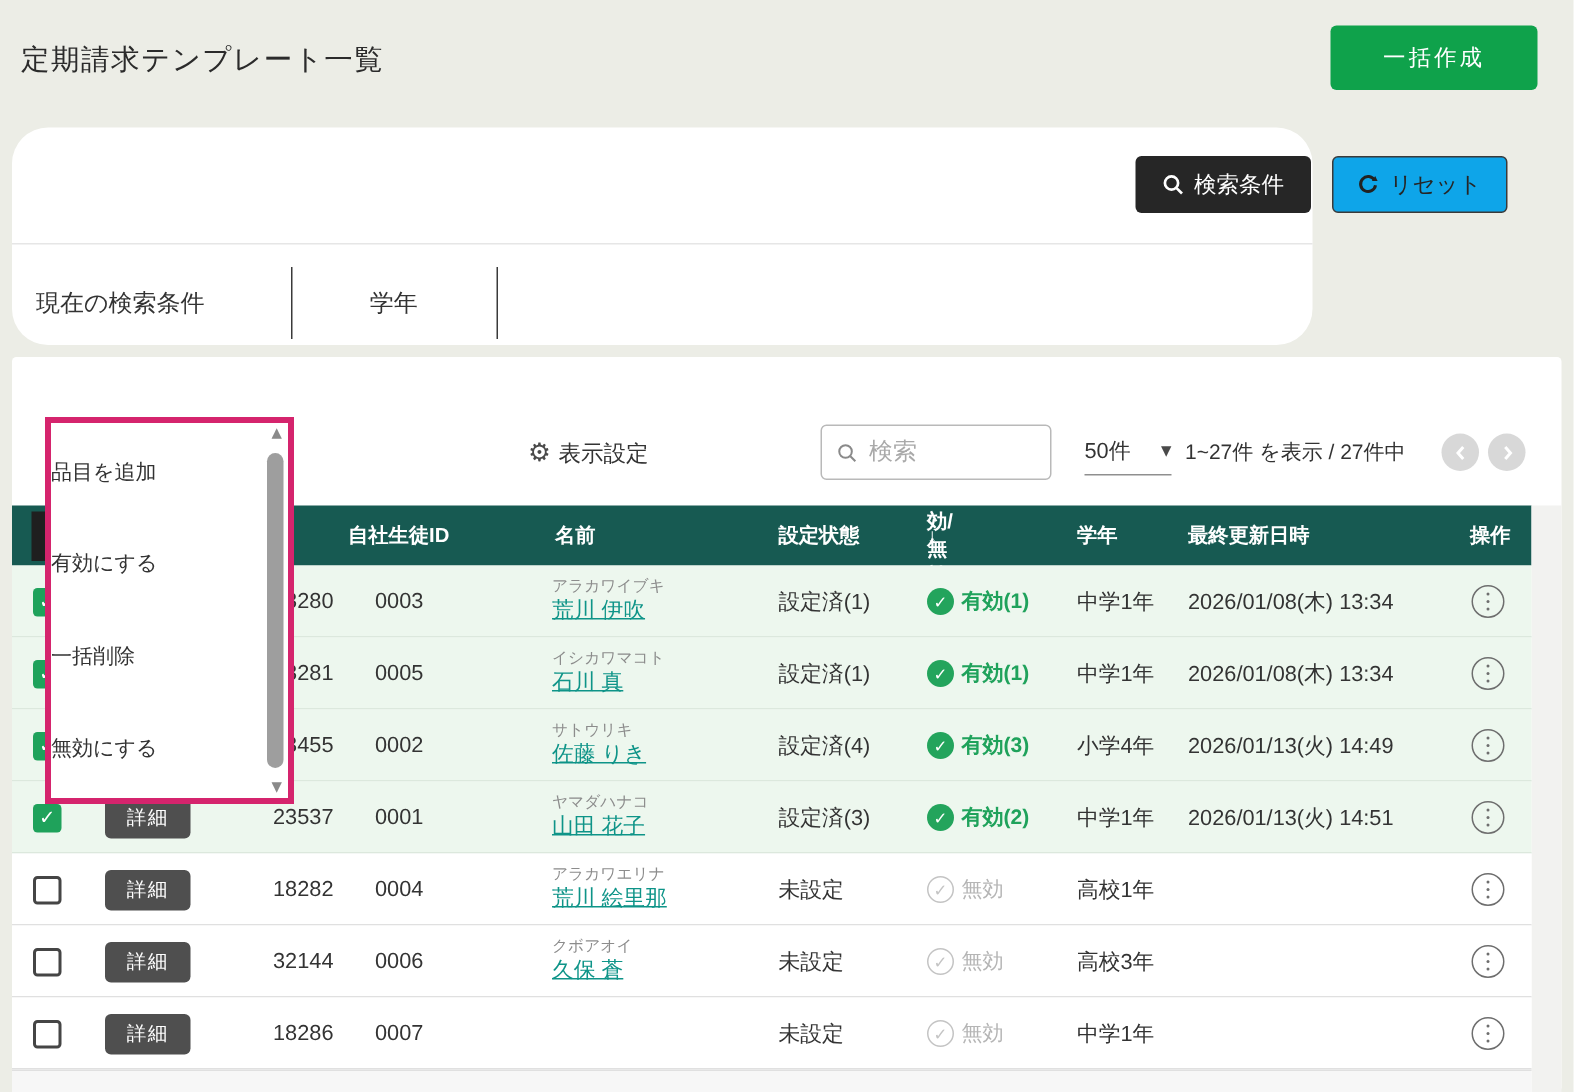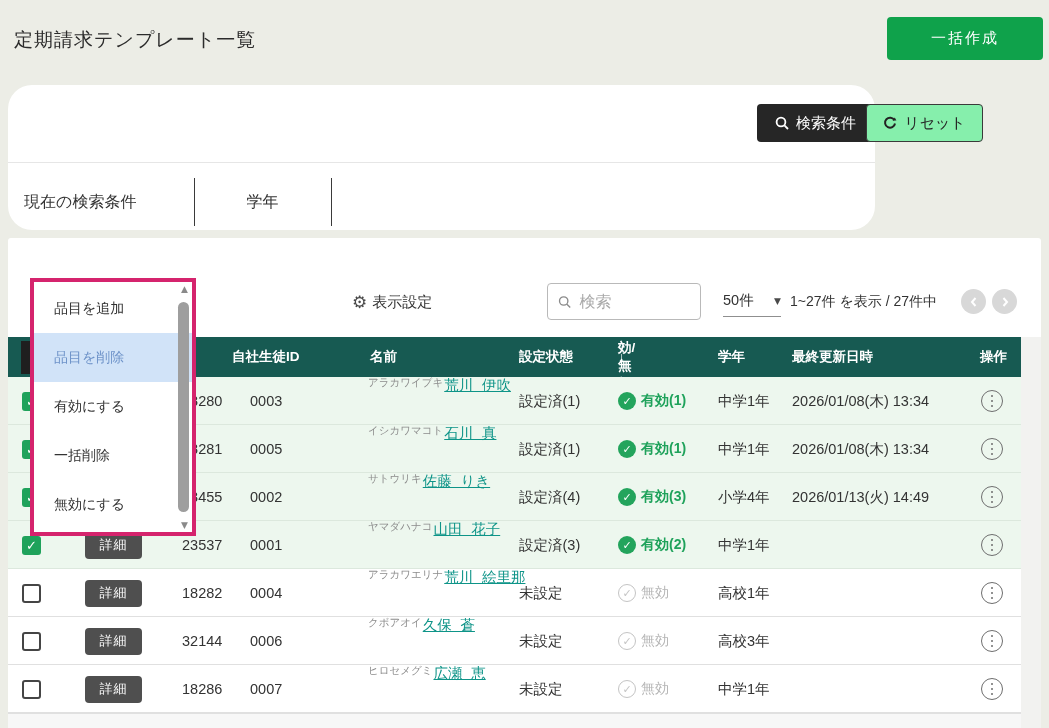--- a/index.html
+++ b/index.html
@@ -9,29 +9,29 @@
   }
   *{box-sizing:border-box; margin:0; padding:0;}
   html,body{width:1049px;height:728px;}
   body{
     position:relative; background:#ECEDE6; overflow:hidden;
     font-family:"Liberation Sans","DejaVu Sans",sans-serif; color:#333;
   }
   .card{position:absolute;background:#fff;border-radius:3px;}
   
   .page-title{position:absolute;left:14px;top:27px;font-size:19px;color:#2B2B2B;letter-spacing:1px;}
-  .bulk-create{position:absolute;left:887px;top:17px;width:156px;height:43px;background:var(--green);
+  .bulk-create{position:absolute;left:887px;top:17px;width:138px;height:43px;background:var(--green);
     color:#fff;border:none;border-radius:4px;font-size:15px;letter-spacing:2px;cursor:pointer;
     font-family:inherit;}
   
   #card1{left:8px;top:85px;width:867px;height:145px;border-radius:24px;}
   .search-btn{position:absolute;left:749px;top:19px;width:117px;height:38px;background:var(--dark);
     color:#fff;border:none;border-radius:4px;font-size:15px;display:flex;align-items:center;
     justify-content:center;gap:7px;cursor:pointer;font-family:inherit;}
-  .reset-btn{position:absolute;left:858px;top:19px;width:117px;height:38px;background:#86efac;
+  .reset-btn{position:absolute;left:880px;top:19px;width:117px;height:38px;background:#0ea5e9;
     color:#262626;border:1.5px solid #3a3a3a;border-radius:4px;font-size:15px;display:flex;
     align-items:center;justify-content:center;gap:7px;cursor:pointer;font-family:inherit;}
   .hdivider{position:absolute;left:0;top:77px;width:100%;height:1px;background:#E6E6E6;}
   .cond-label{position:absolute;left:16px;top:93px;height:48px;display:flex;align-items:center;font-size:16px;}
   .vline{position:absolute;top:93px;height:48px;width:1px;background:#3a3a3a;}
   .vline1{left:186px;} .vline2{left:323px;}
   .cond-value{position:absolute;left:186px;top:93px;width:137px;height:48px;display:flex;
     align-items:center;justify-content:center;font-size:16px;}
   
   #card2{left:8px;top:238px;width:1033px;height:490px;}
@@ -54,53 +54,53 @@
   
   .thead{position:absolute;left:0;top:99px;width:1013px;height:40px;background:var(--teal);color:#fff;
     font-size:13.5px;font-weight:bold;}
   .gutter{position:absolute;left:1013px;top:99px;width:20px;height:391px;background:#F2F2F0;}
   .thead span{position:absolute;top:0;height:40px;display:flex;align-items:center;}
   .rows{position:absolute;left:0;top:139px;width:1013px;}
   .trow{position:relative;width:1013px;height:48px;border-bottom:1px solid #E0E0E0;background:#fff;}
   .trow.row-green{background:var(--rowgreen);border-bottom:1px solid #DCE8DD;}
   .trow-partial{position:absolute;left:0;top:475px;width:1013px;height:15px;background:#F7F7F7;border-top:1px solid #E0E0E0;}
   .cell{position:absolute;top:0;height:48px;display:flex;align-items:center;font-size:14.5px;white-space:nowrap;}
-  .c-check{left:14px;} .c-detail{left:77px;align-items:center;} .c-id{left:174px;} .c-sid{left:242px;}
+  .c-check{left:14px;} .c-detail{left:62px;align-items:center;} .c-id{left:174px;} .c-sid{left:242px;}
   .c-name{left:360px;} .c-status{left:511px;} .c-on{left:610px;} .c-grade{left:710px;text-align:center;}
   .c-date{left:784px;} .c-act{left:973px;}
   
   .h-sid{left:224px;} .h-name{left:362px;} .h-status{left:511px;} .h-on{left:610px;gap:4px;}
   .h-grade{left:710px;} .h-date{left:784px;} .h-act{left:972px;}
   .sort-arrow{font-size:14px;font-weight:normal;}
   
   .cbx{width:19px;height:19px;border-radius:3px;display:flex;align-items:center;justify-content:center;cursor:pointer;}
   .cbx.unchecked{border:2px solid #454545;background:#fff;}
   .cbx.checked{background:#1FA25B;color:#fff;font-size:13px;font-weight:bold;}
   .detail-btn{width:57px;height:27px;background:var(--detail);color:#fff;border:none;border-radius:4px;
     font-size:13px;cursor:pointer;letter-spacing:1px;font-family:inherit;}
-  .namebox{position:absolute;top:0;height:48px;display:flex;flex-direction:row;justify-content:center;gap:1px;font-family:Liberation Mono, monospace;}
+  .namebox{position:absolute;top:0;height:48px;display:flex;flex-direction:column;justify-content:center;gap:1px;}
   .furi{font-size:10.5px;color:#8C8C8C;line-height:1.2;}
   .nlink{font-size:14.5px;color:var(--link);text-decoration:underline;cursor:pointer;line-height:1.3;}
   .badge{position:absolute;top:0;height:48px;display:flex;align-items:center;gap:5px;}
   .bicon{width:18px;height:18px;border-radius:50%;display:flex;align-items:center;justify-content:center;font-size:11px;font-weight:bold;}
   .badge.on .bicon{background:#23A45C;color:#fff;}
   .badge.on .btext{color:var(--okgreen);font-weight:bold;font-size:14px;}
   .badge.off .bicon{border:1.5px solid #C4C4C4;color:#C4C4C4;background:transparent;}
   .badge.off .btext{color:var(--graytext);font-size:14px;}
   .kebab-wrap{position:absolute;top:0;height:48px;display:flex;align-items:center;cursor:pointer;}
   .kebab{width:22px;height:22px;border-radius:50%;border:1.5px solid #6E6E6E;display:flex;align-items:center;justify-content:center;}
   .kebab i{width:2.5px;height:2.5px;background:#6E6E6E;border-radius:50%;position:relative;display:block;}
   .kebab i::before,.kebab i::after{content:"";position:absolute;left:0;width:2.5px;height:2.5px;background:#6E6E6E;border-radius:50%;}
   .kebab i::before{top:-5px;} .kebab i::after{top:5px;}
   
   .obscured-frag{position:absolute;left:21px;top:341px;width:11px;height:33px;background:#1F1F1F;z-index:40;}
   .dropdown{position:absolute;left:30px;top:278px;width:166px;height:258px;background:#fff;
     border:4px solid var(--crimson);z-index:50;}
   .dd-items{position:absolute;left:0;top:0;width:100%;height:100%;display:flex;flex-direction:column;padding:2px 0;}
-  .dd-item{flex:1;display:flex;align-items:center;padding-left:20px;font-size:14px;color:#333;cursor:pointer;}
+  .dd-item{flex:1;display:flex;align-items:center;font-size:14px;color:#333;cursor:pointer;}
   .dd-item.active{background:var(--hl-bg);color:var(--hl-text);}
   .dd-scroll{position:absolute;right:3px;top:20px;bottom:20px;width:11px;background:#9E9E9E;border-radius:6px;}
   .dd-up{position:absolute;right:4px;top:2px;font-size:9px;color:#8A8A8A;font-family:"DejaVu Sans",sans-serif;}
   .dd-down{position:absolute;right:4px;bottom:2px;font-size:9px;color:#8A8A8A;font-family:"DejaVu Sans",sans-serif;}
 </style>
 </head>
 <body>
 
 <div class="page-title">定期請求テンプレート一覧</div>
 <button class="bulk-create">一括作成</button>
@@ -263,20 +263,21 @@
     <span class="namebox c-name">
       <span class="furi">ヤマダハナコ</span>
       <a class="nlink">山田 花子</a>
     </span>
     <span class="cell c-status">設定済(3)</span>
     <span class="badge c-on on">
       <span class="bicon">✓</span>
       <span class="btext">有効(2)</span>
     </span>
     <span class="cell c-grade">中学1年</span>
+    <span class="cell c-date">2026/01/13(火) 14:51</span>
     <span class="kebab-wrap c-act">
       <span class="kebab">
             <i></i>
           </span>
     </span>
   </div>
 
   <div class="trow row-white">
     <span class="cell c-check">
           <span class="cbx unchecked"></span>
@@ -333,24 +334,20 @@
 
   <div class="trow row-white">
     <span class="cell c-check">
           <span class="cbx unchecked"></span>
         </span>
     <span class="cell c-detail">
           <button class="detail-btn">詳細</button>
         </span>
     <span class="cell c-id">18286</span>
     <span class="cell c-sid">0007</span>
-    <span class="namebox c-name">
-      <span class="furi">ヒロセメグミ</span>
-      <a class="nlink">広瀬 恵</a>
-    </span>
     <span class="cell c-status">未設定</span>
     <span class="badge c-on off">
       <span class="bicon">✓</span>
       <span class="btext">無効</span>
     </span>
     <span class="cell c-grade">中学1年</span>
     <span class="cell c-date"></span>
     <span class="kebab-wrap c-act">
       <span class="kebab">
             <i></i>
@@ -359,21 +356,20 @@
   </div>
 </div>
   <div class="trow-partial"></div>
 </div>
 
 <div class="obscured-frag"></div>
 
 <div class="dropdown">
   <div class="dd-items">
       <div class="dd-item">品目を追加</div>
-      <div class="dd-item active">品目を削除</div>
       <div class="dd-item">有効にする</div>
       <div class="dd-item">一括削除</div>
       <div class="dd-item">無効にする</div>
     </div>
   <span class="dd-up">▲</span>
   <div class="dd-scroll"></div>
   <span class="dd-down">▼</span>
 </div>
 
 </body></html>

